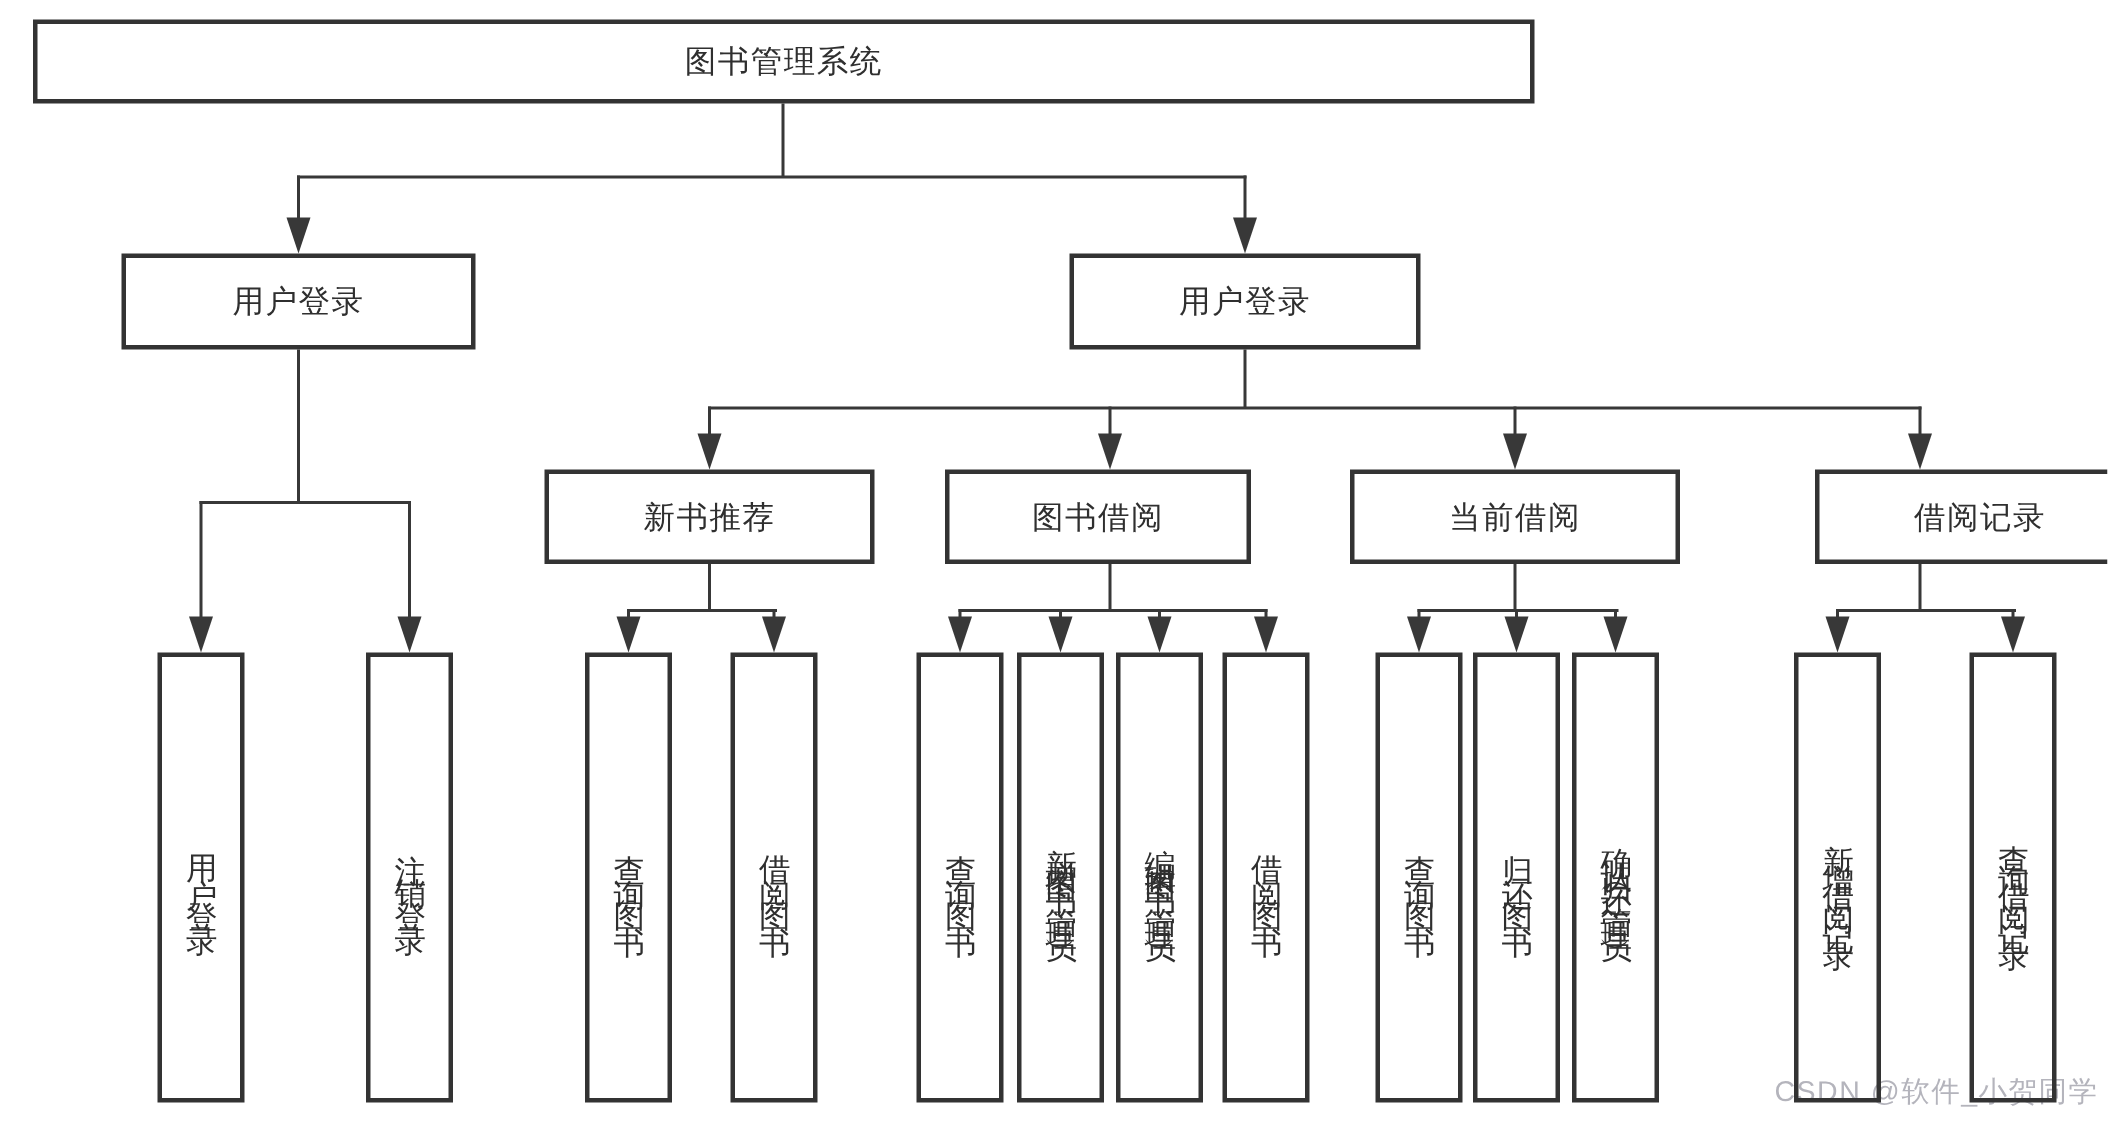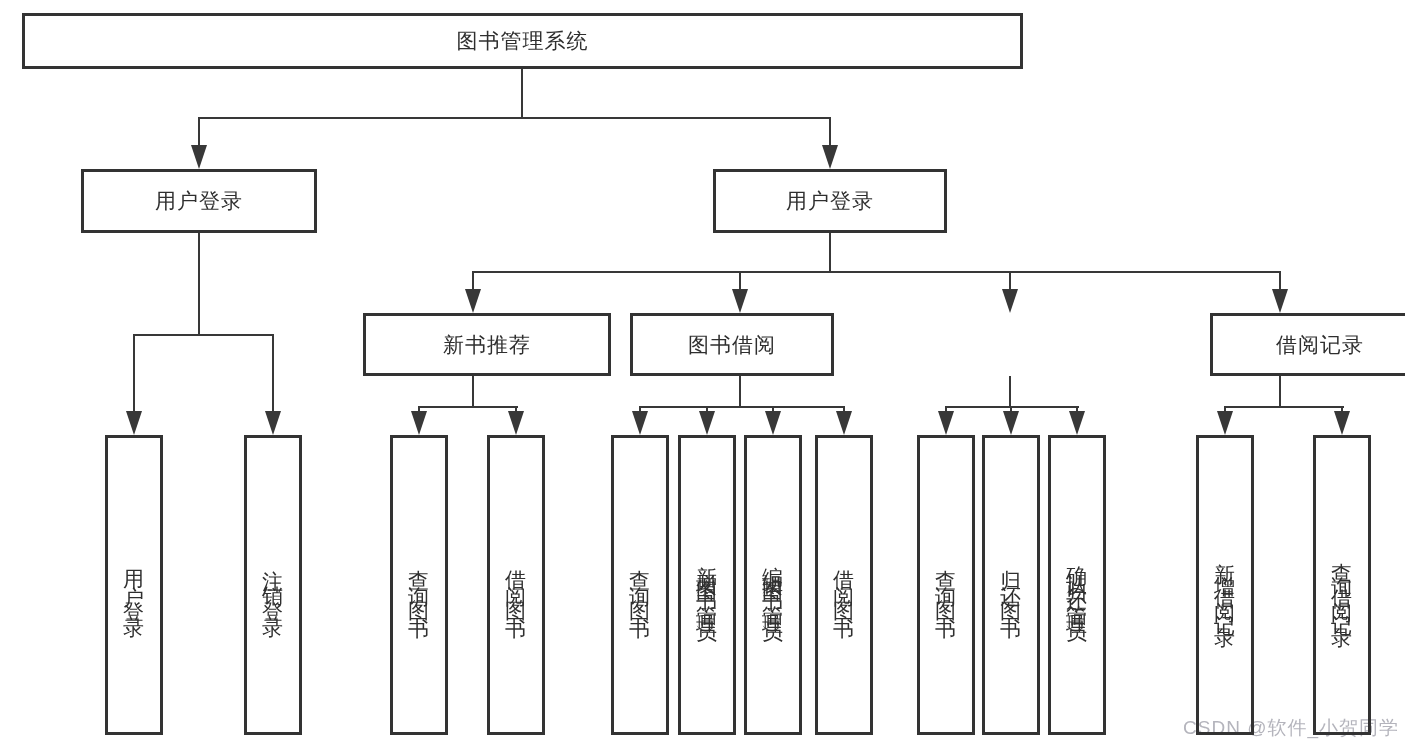--- a/index.html
+++ b/index.html
@@ -102,25 +102,28 @@
     <span>图书管理系统</span>
   </div>
 
   <div class="hbox" style="left:81px;top:169px;width:236px;height:64px">
     <span>用户登录</span>
   </div>
   <div class="hbox" style="left:713px;top:169px;width:234px;height:64px">
     <span>用户登录</span>
   </div>
 
-  <div class="hbox" style="left:363px;top:313px;width:248px;height:63px">
+  <div class="hbox" style="left:363px;top:313px;width:220px;height:63px">
     <span>新书推荐</span>
   </div>
   <div class="hbox" style="left:630px;top:313px;width:204px;height:63px">
     <span>图书借阅</span>
+  </div>
+  <div class="hbox" style="left:900px;top:313px;width:220px;height:63px">
+    <span>当前借阅</span>
   </div>
   <div class="hbox" style="left:1210px;top:313px;width:220px;height:63px">
     <span>借阅记录</span>
   </div>
 
   <div class="vbox" style="left:105px;top:435px">
     <span class="ls4">用户登录</span>
   </div>
   <div class="vbox" style="left:244px;top:435px">
     <span class="ls4">注销登录</span>

